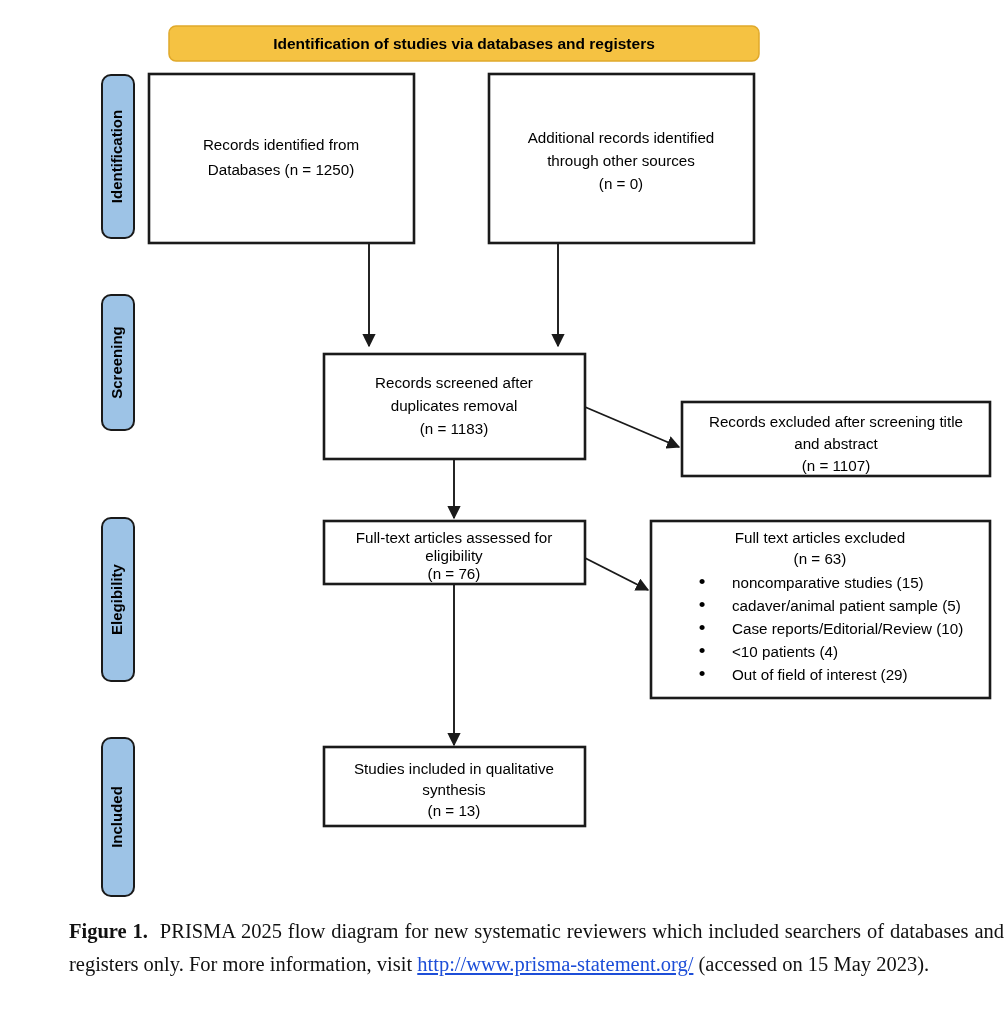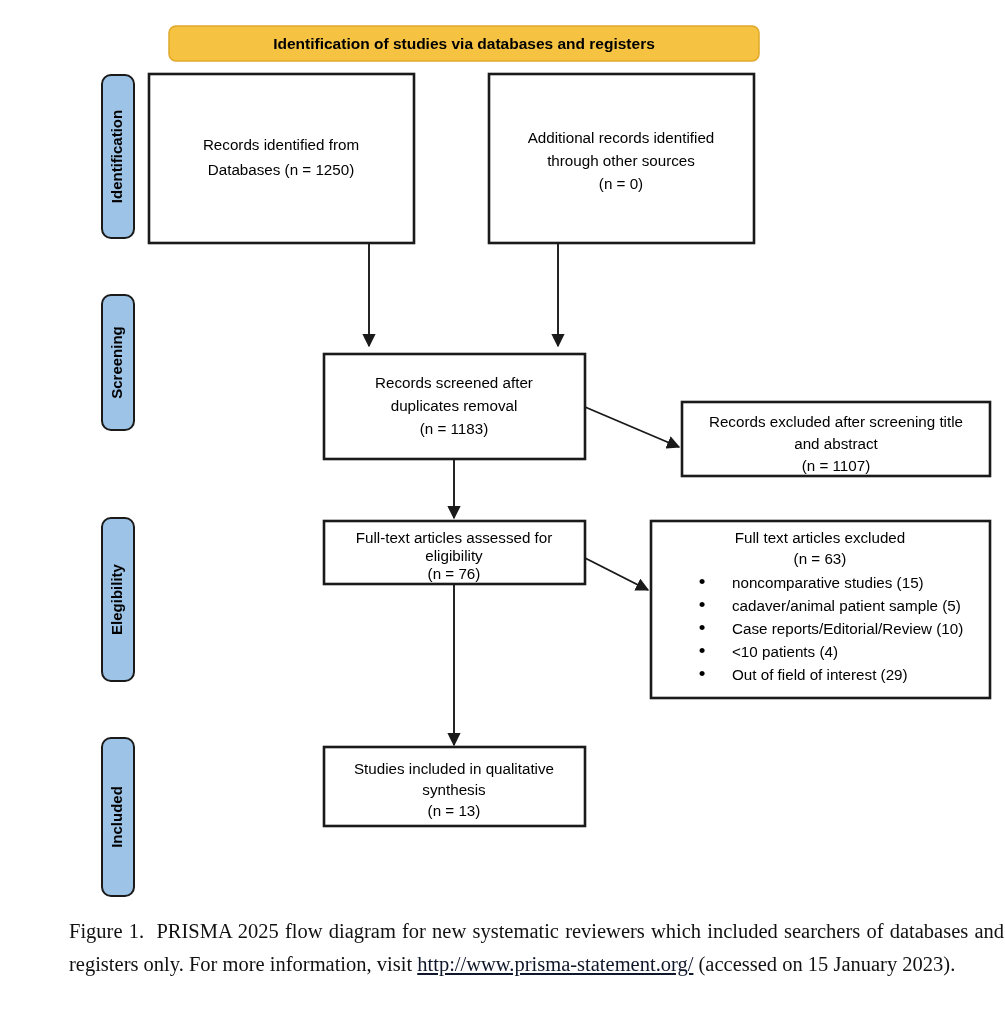--- a/index.html
+++ b/index.html
@@ -89,24 +89,24 @@
     top: 915px;
     width: 935px;
     font-family: "Liberation Serif", serif;
     font-size: 20.5px;
     line-height: 1.62;
     color: #111111;
     text-align: justify;
     text-justify: inter-word;
   }
   #caption-block .cap-bold {
-    font-weight: normal;
+    font-weight: bold;
   }
   #caption-block .cap-link {
-    color: #0f172a;
+    color: #1d4ed8;
   }
 </style>
 </head>
 <body>
 
 <div id="figure-root">
 
   <svg id="prisma-svg" viewBox="0 0 1005 905" xmlns="http://www.w3.org/2000/svg">
 
     <defs>
@@ -205,16 +205,16 @@
     <g>
       <rect class="box-rect" x="290" y="747" width="261" height="79"></rect>
       <text class="box-line" x="420" y="774">Studies included in qualitative</text>
       <text class="box-line" x="420" y="795">synthesis</text>
       <text class="box-line" x="420" y="816">(n = 13)</text>
     </g>
 
   </svg>
 
   <div id="caption-block">
-    <span class="cap-bold">Figure 1.</span><span>&nbsp; </span><span>PRISMA 2025 flow diagram for new systematic reviewers which included searchers of databases and registers only. For more information, visit </span><a class="cap-link" href="#">http://www.prisma-statement.org/</a><span> (accessed on 15 January 2023).</span>
+    <span class="cap-bold">Figure 1.</span><span>&nbsp; </span><span>PRISMA 2025 flow diagram for new systematic reviewers which included searchers of databases and registers only. For more information, visit </span><a class="cap-link" href="#">http://www.prisma-statement.org/</a><span> (accessed on 15 May 2023).</span>
   </div>
 
 </div>
 
 </body></html>

